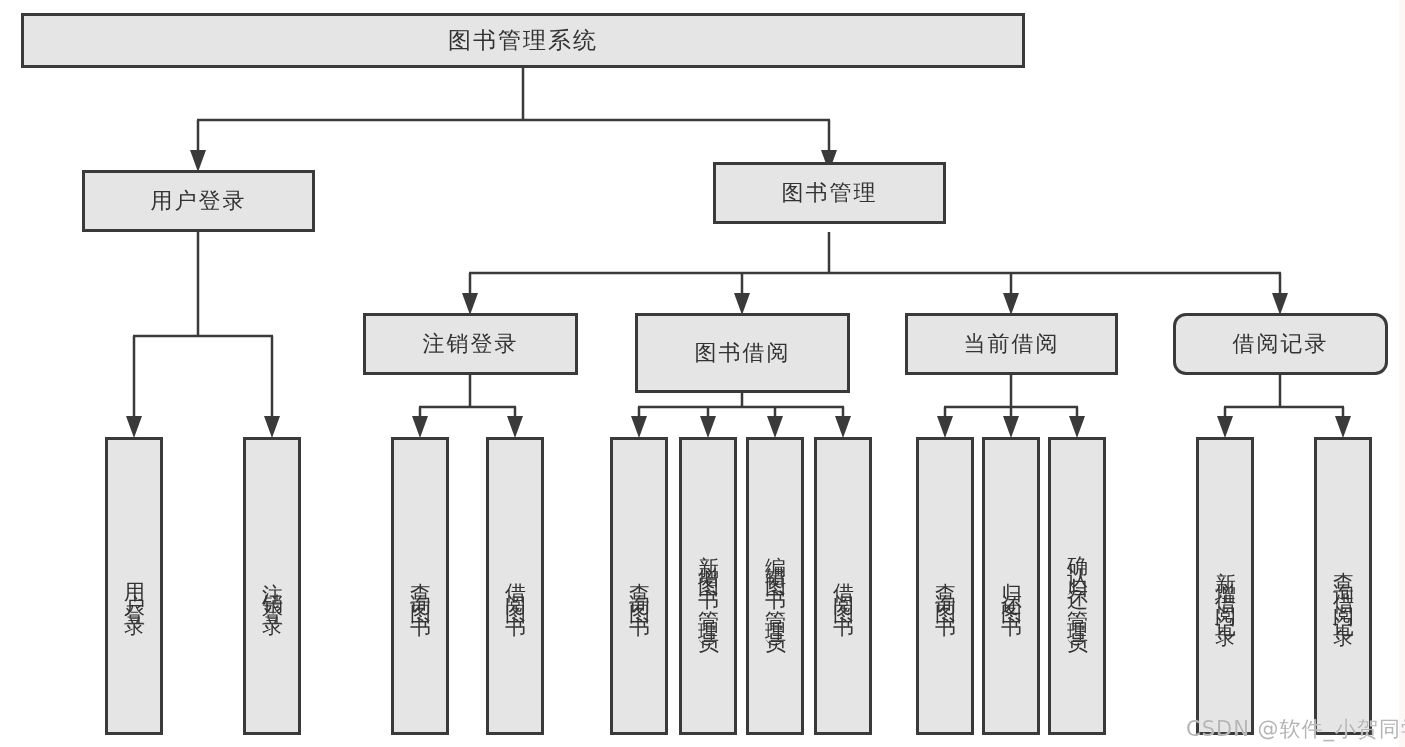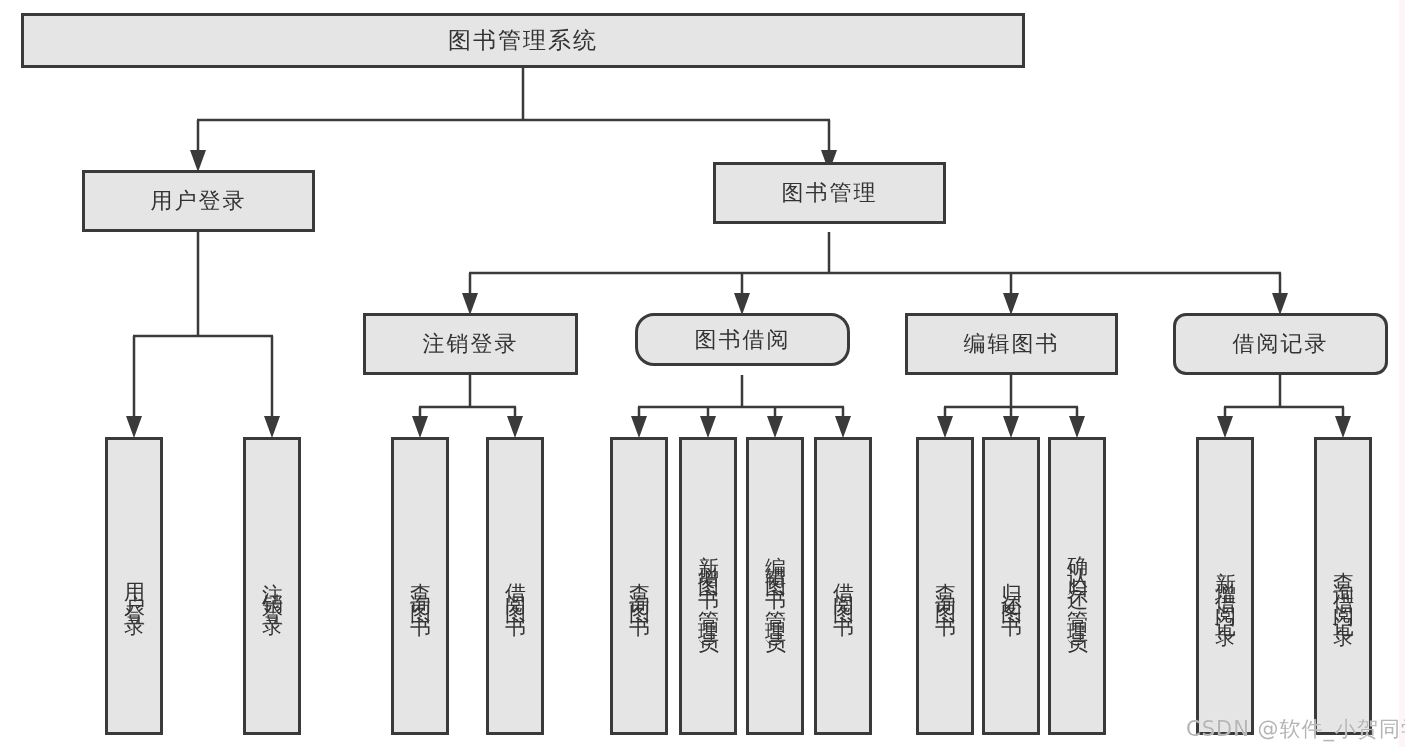--- a/index.html
+++ b/index.html
@@ -109,22 +109,22 @@
       <polygon points="1335,416 1351,416 1343,438"></polygon>
     </g>
   </svg>
 
   <div class="node h-node root-node" style="left:21px;top:13px;width:1004px;height:55px;">图书管理系统</div>
 
   <div class="node h-node" style="left:82px;top:170px;width:233px;height:62px;">用户登录</div>
   <div class="node h-node" style="left:713px;top:162px;width:233px;height:62px;">图书管理</div>
 
   <div class="node h-node" style="left:363px;top:313px;width:215px;height:62px;">注销登录</div>
-  <div class="node h-node" style="left:635px;top:313px;width:215px;height:53px;border-radius:19px;">图书借阅</div>
-  <div class="node h-node" style="left:905px;top:313px;width:213px;height:62px;">编辑图书</div>
+  <div class="node h-node" style="left:635px;top:313px;width:215px;height:80px;">图书借阅</div>
+  <div class="node h-node" style="left:905px;top:313px;width:213px;height:62px;">当前借阅</div>
   <div class="node h-node" style="left:1173px;top:313px;width:215px;height:62px;border-radius:13px;">借阅记录</div>
 
   <div class="node v-node" style="left:105px;top:437px;width:58px;height:298px;">用户登录</div>
   <div class="node v-node" style="left:243px;top:437px;width:58px;height:298px;">注销登录</div>
 
   <div class="node v-node" style="left:391px;top:437px;width:58px;height:298px;">查询图书</div>
   <div class="node v-node" style="left:486px;top:437px;width:58px;height:298px;">借阅图书</div>
 
   <div class="node v-node" style="left:610px;top:437px;width:58px;height:298px;">查询图书</div>
   <div class="node v-node" style="left:679px;top:437px;width:58px;height:298px;">新增图书（管理员）</div>

